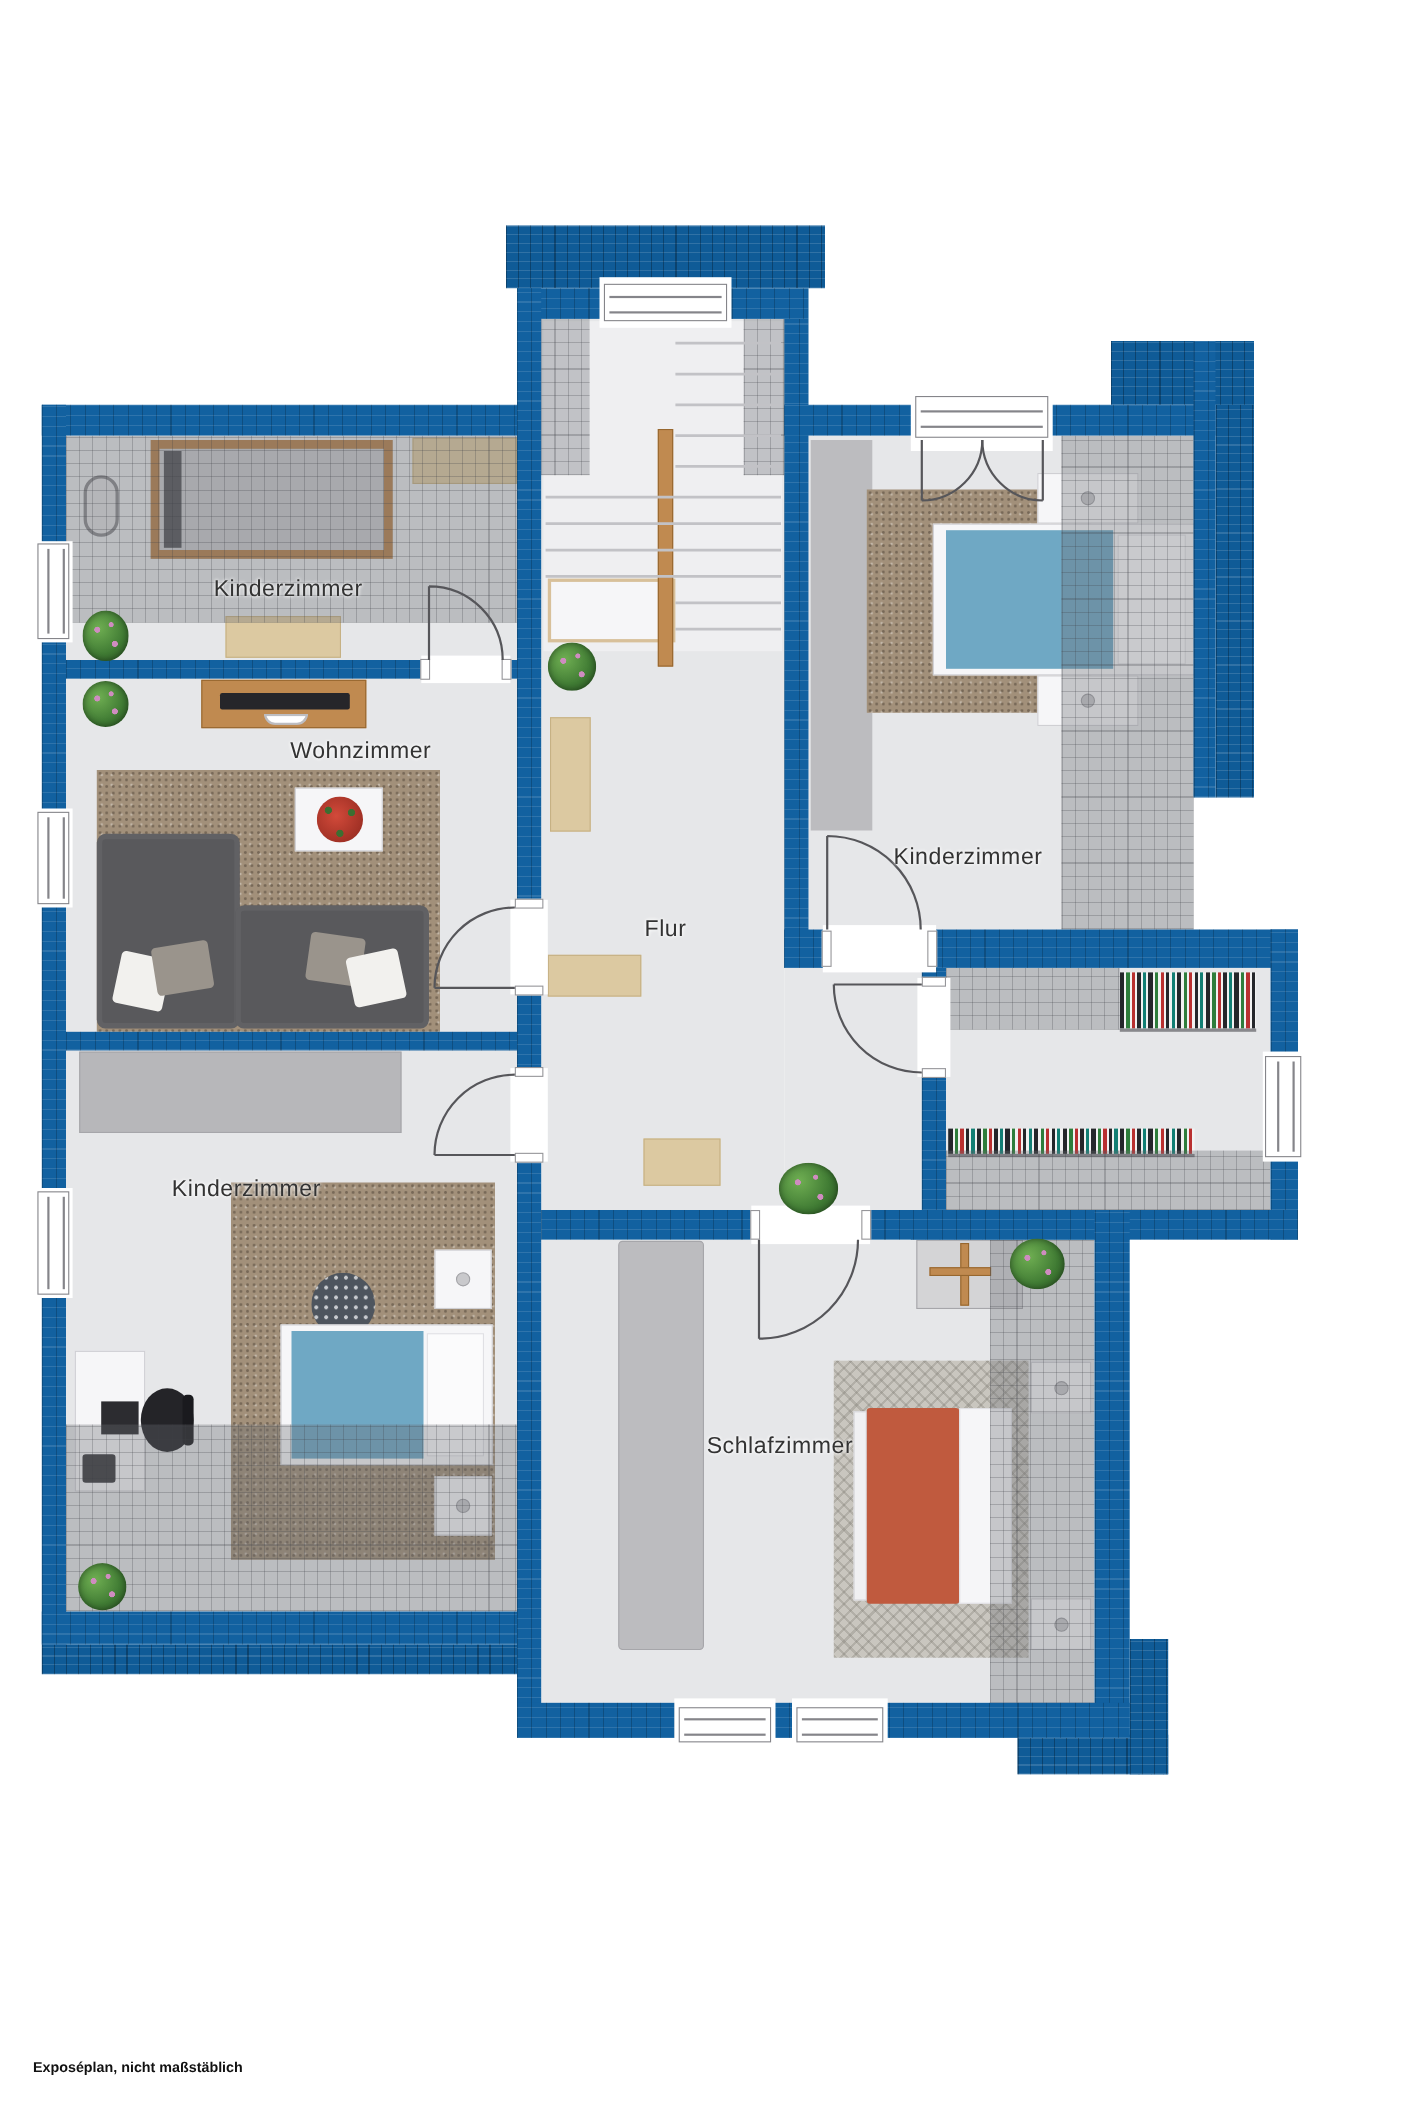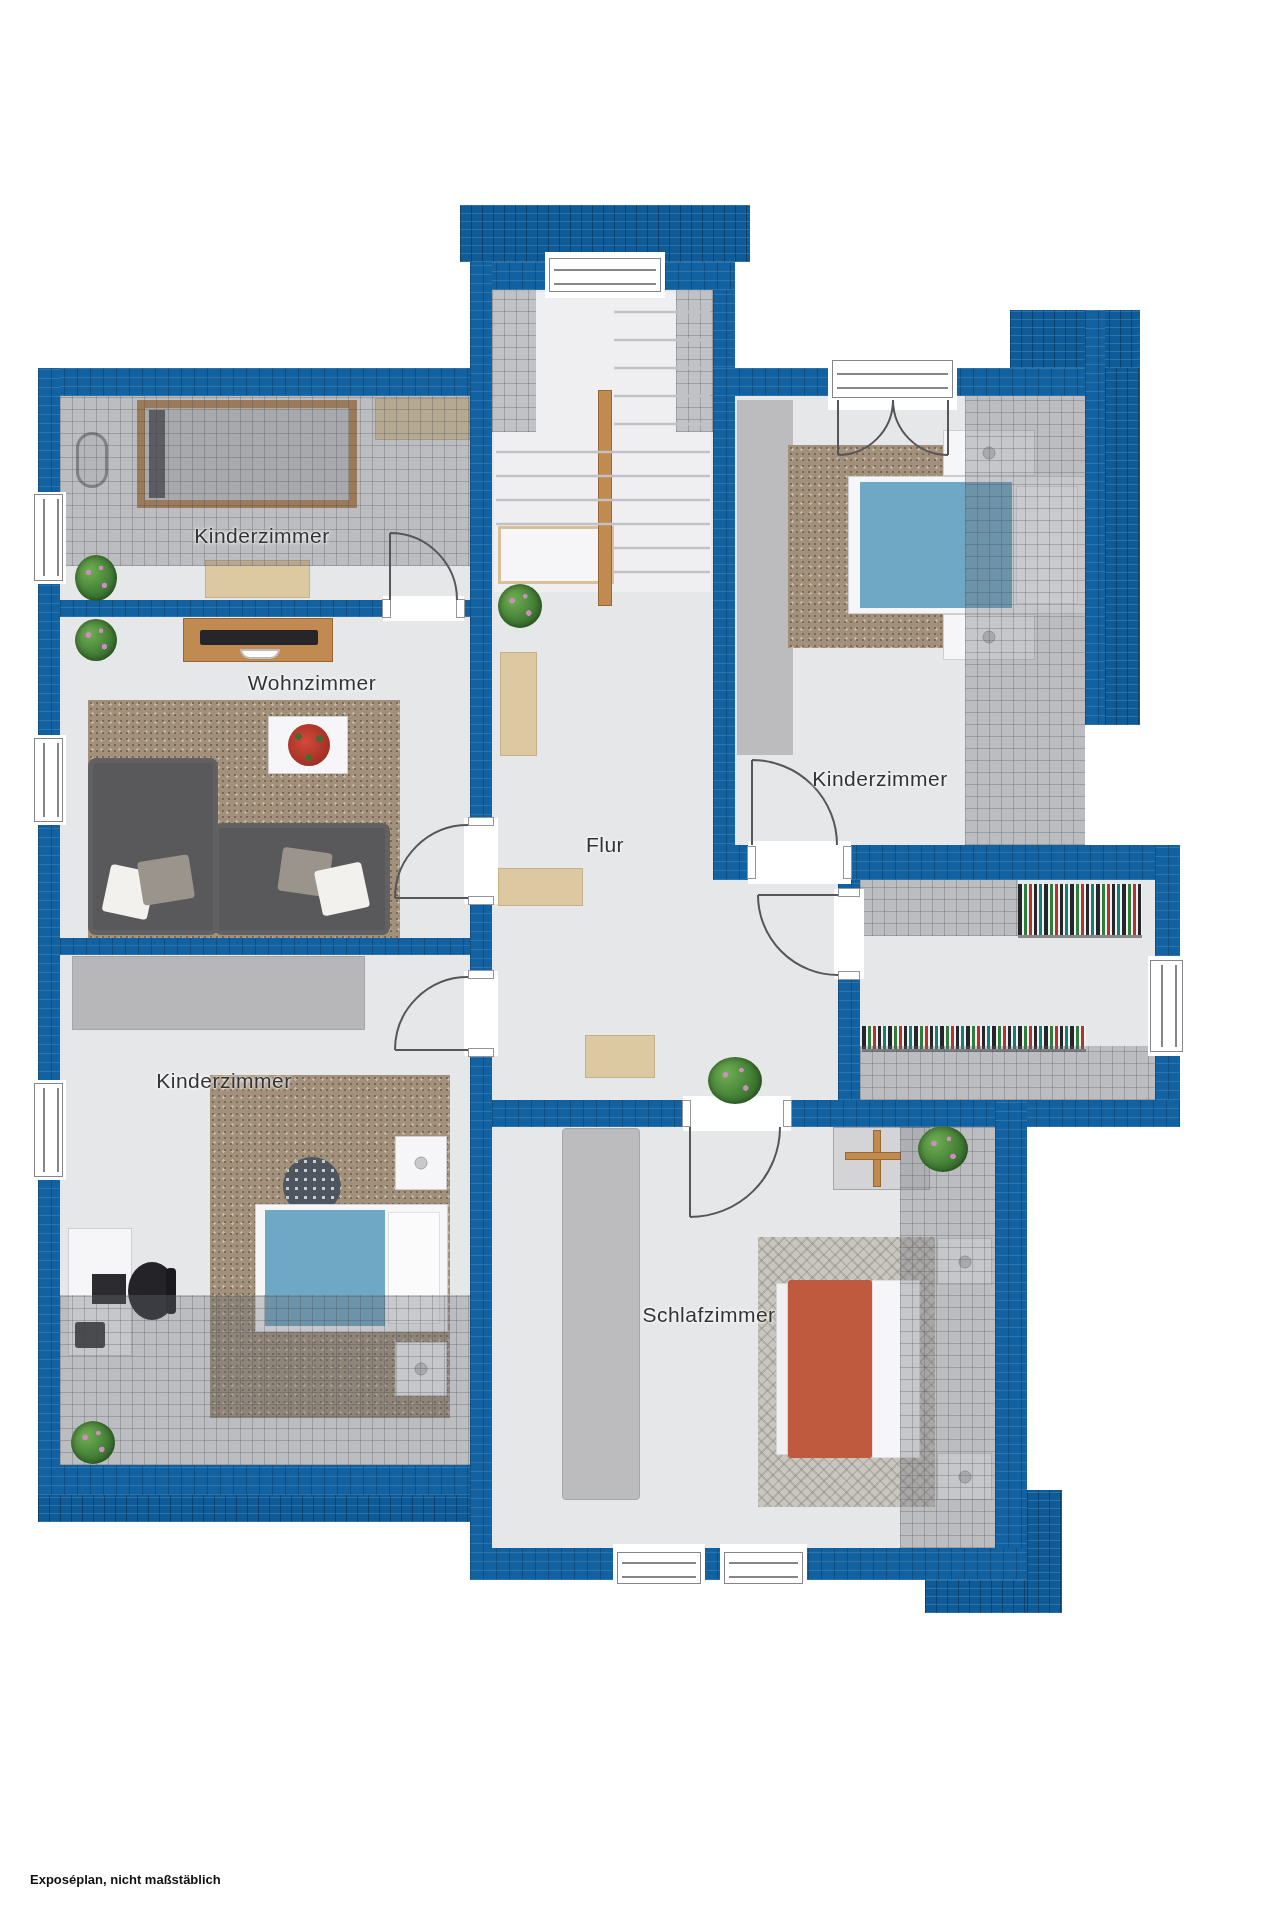--- a/index.html
+++ b/index.html
@@ -224,20 +224,20 @@
   </svg>
 
   <div class="plant" style="left:75px;top:555px;width:42px;height:46px"></div>
   <div class="plant" style="left:75px;top:619px;width:42px;height:42px"></div>
   <div class="plant" style="left:498px;top:584px;width:44px;height:44px"></div>
   <div class="plant" style="left:708px;top:1057px;width:54px;height:47px"></div>
   <div class="plant" style="left:918px;top:1126px;width:50px;height:46px"></div>
   <div class="plant" style="left:71px;top:1421px;width:44px;height:43px"></div>
 
   <div class="label" style="left:262px;top:536px">Kinderzimmer</div>
-  <div class="label" style="left:312px;top:683px">Wohnzimmer</div>
+  <div class="label" style="left:328px;top:683px">Wohnzimmer</div>
   <div class="label" style="left:880px;top:779px">Kinderzimmer</div>
   <div class="label" style="left:605px;top:845px">Flur</div>
   <div class="label" style="left:224px;top:1081px">Kinderzimmer</div>
   <div class="label" style="left:709px;top:1315px">Schlafzimmer</div>
 
   <div class="caption" style="left:30px;top:1872px">Exposéplan, nicht maßstäblich</div>
 </div>
 
 </body></html>

